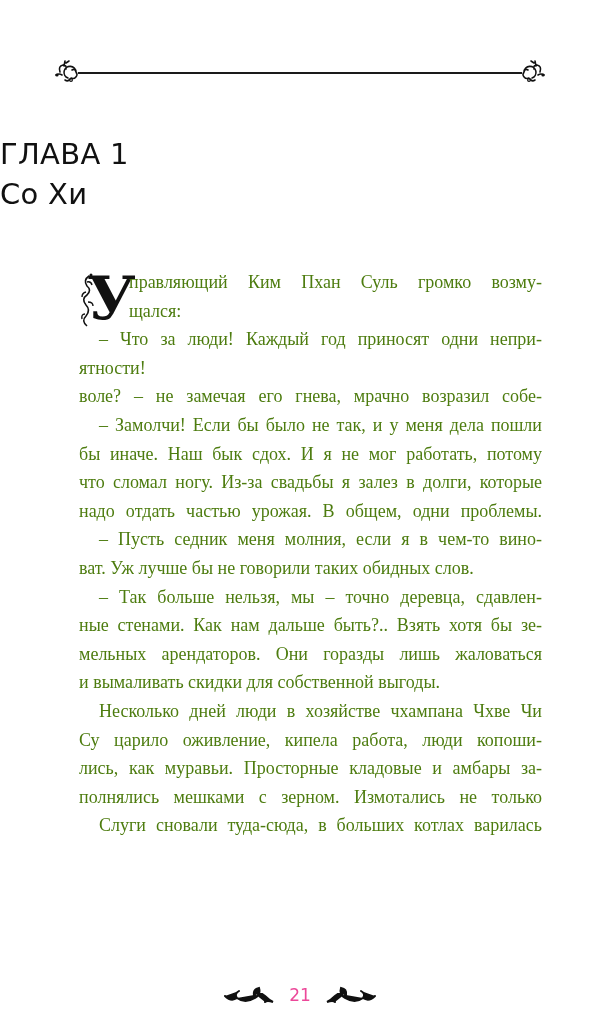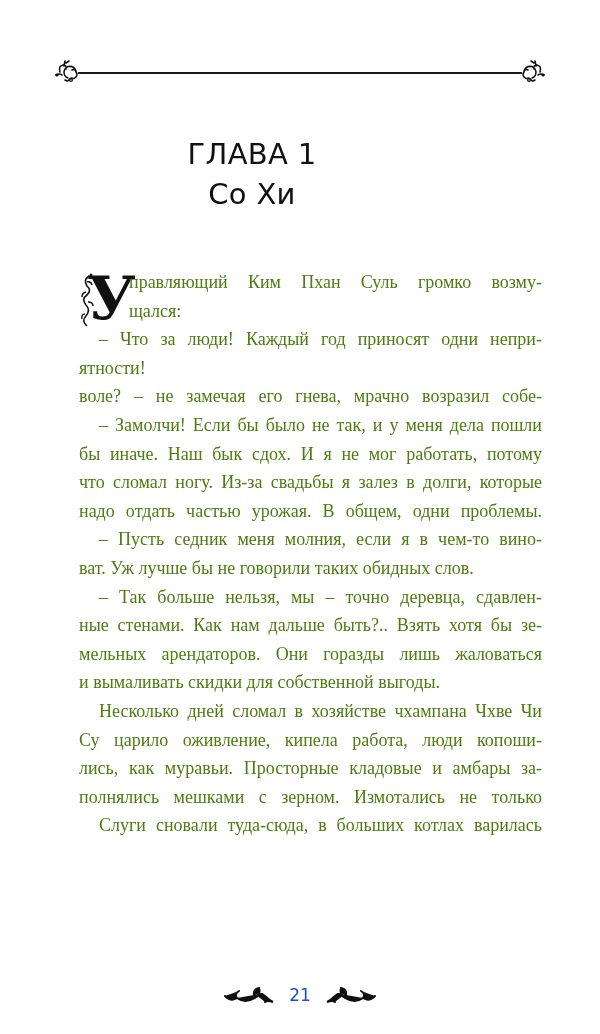--- a/index.html
+++ b/index.html
@@ -36,21 +36,21 @@
       height: 30px;
     }
     .top-rule .orn.left { left: 0; }
     .top-rule .orn.right { right: 0; transform: scaleX(-1); }
 
     .chapter-heading {
       position: absolute;
       left: 0;
       width: 504px;
       top: 134px;
-      text-align: center;
+      text-align: left;
       font-family: "DejaVu Sans", sans-serif;
       font-size: 29px;
       line-height: 40px;
       color: #111;
       letter-spacing: 0.3px;
     }
     .chapter-heading div { white-space: nowrap; }
 
     .body-text {
       position: absolute;
@@ -100,21 +100,21 @@
       top: 980px;
       height: 30px;
       display: flex;
       justify-content: center;
       align-items: center;
       gap: 14px;
     }
     .page-number {
       font-family: "DejaVu Sans", sans-serif;
       font-size: 17px;
-      color: #1d4ed8;
+      color: #ec4899;
       text-align: center;
     }
     .footer .flourish {
       width: 52px;
       height: 22px;
     }
     .footer .flourish.right { transform: scaleX(-1); }
   </style>
 </head>
 <body>
@@ -156,21 +156,21 @@
   <span class="line-row indent">– Замолчи! Если бы было не так, и у меня дела пошли</span>
   <span class="line-row">бы иначе. Наш бык сдох. И я не мог работать, потому</span>
   <span class="line-row">что сломал ногу. Из-за свадьбы я залез в долги, которые</span>
   <span class="line-row">надо отдать частью урожая. В общем, одни проблемы.</span>
   <span class="line-row indent">– Пусть седник меня молния, если я в чем-то вино-</span>
   <span class="line-row last">ват. Уж лучше бы не говорили таких обидных слов.</span>
   <span class="line-row indent">– Так больше нельзя, мы – точно деревца, сдавлен-</span>
   <span class="line-row">ные стенами. Как нам дальше быть?.. Взять хотя бы зе-</span>
   <span class="line-row">мельных арендаторов. Они горазды лишь жаловаться</span>
   <span class="line-row last">и вымаливать скидки для собственной выгоды.</span>
-  <span class="line-row indent">Несколько дней сломал в хозяйстве чхампана Чхве Чи</span>
+  <span class="line-row indent">Несколько дней люди в хозяйстве чхампана Чхве Чи</span>
   <span class="line-row">Су царило оживление, кипела работа, люди копоши-</span>
   <span class="line-row">лись, как муравьи. Просторные кладовые и амбары за-</span>
   <span class="line-row">полнялись мешками с зерном. Измотались не только</span>
   <span class="line-row indent">Слуги сновали туда-сюда, в больших котлах варилась</span>
 </div>
 
 <div class="footer">
   <svg class="flourish left" viewBox="0 0 52 22">
     <path d="M2 12 q6 6 12 2 q-3 -4 2 -7 M14 14 q8 6 18 0 q6 -4 4 -10 q-6 1 -5 7 M32 10 q6 -2 10 2 q4 4 8 6 q-6 -2 -8 0" stroke="#111" stroke-width="2" fill="#111" fill-rule="evenodd" stroke-linecap="round"></path>
   </svg>

